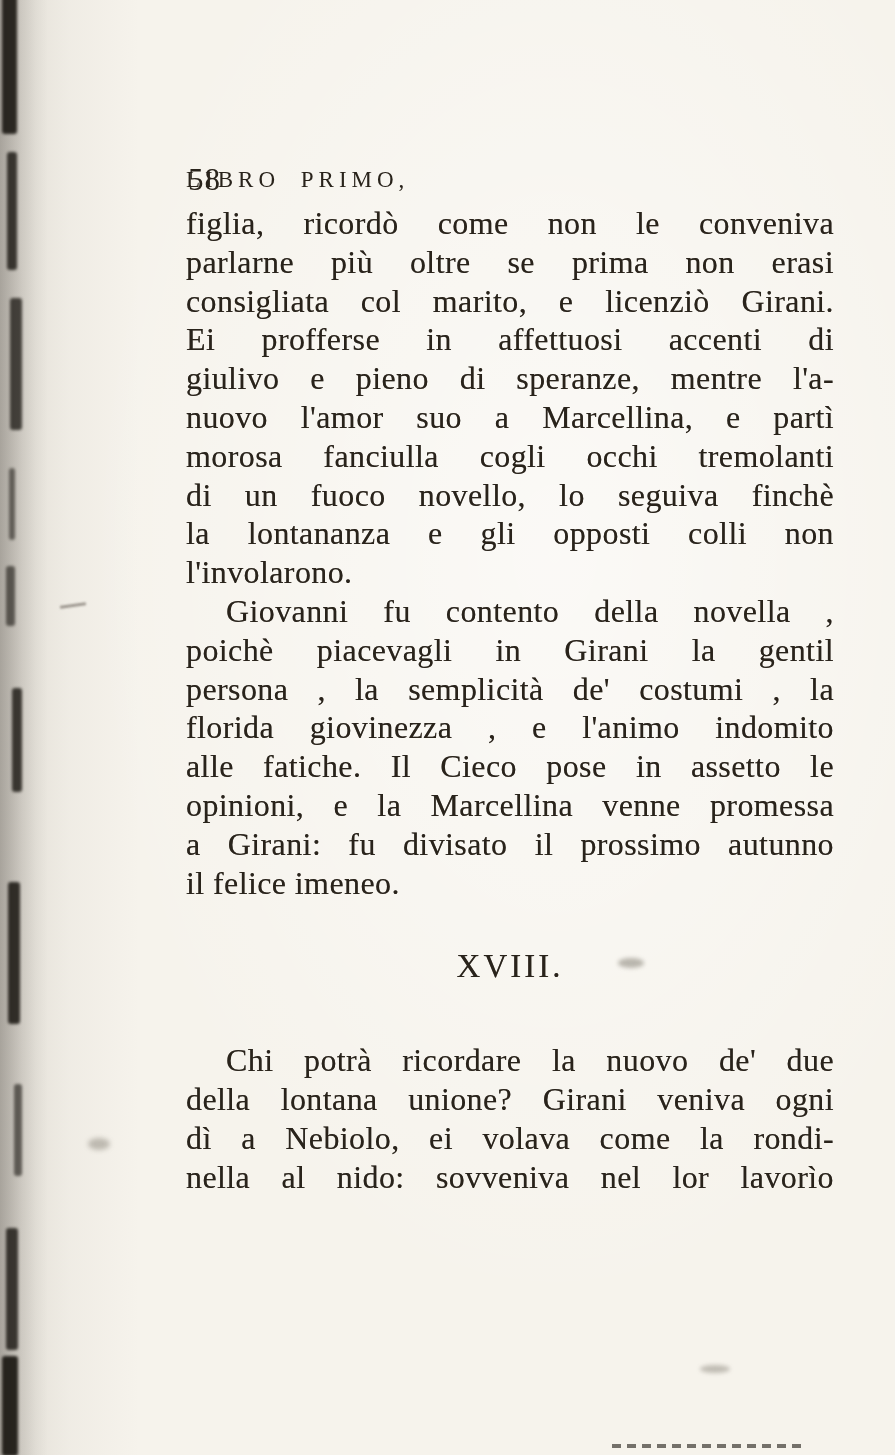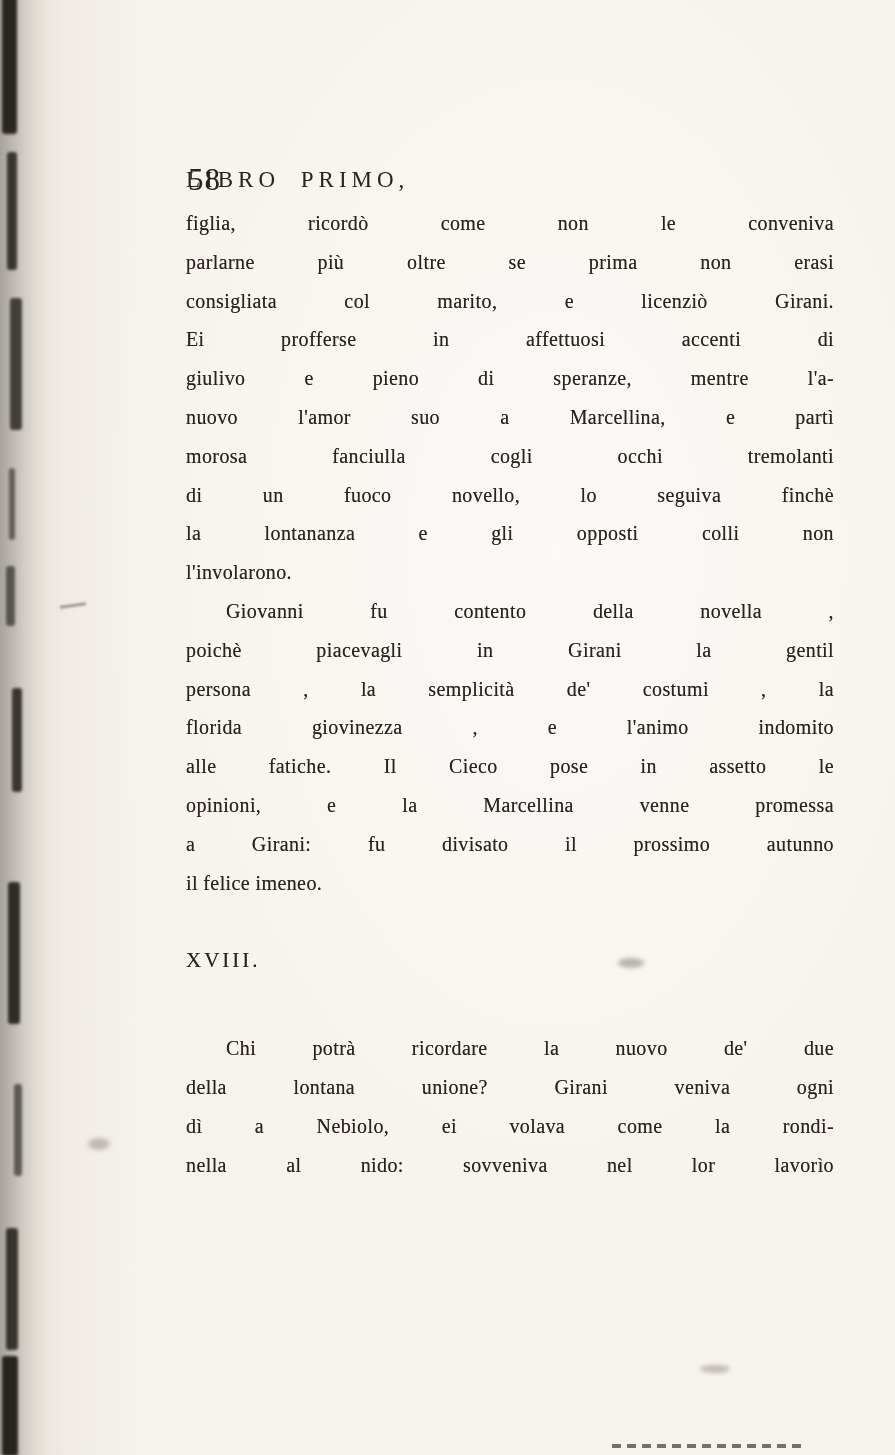--- a/index.html
+++ b/index.html
@@ -74,34 +74,35 @@
     left: 0; right: 0;
     top: 7px;
     text-align: left;
     font-size: 23px;
     letter-spacing: 5px;
     word-spacing: 10px;
   }
 
   .para { width: 648px; }
   .line {
-    font-size: 20px;
+    font-size: 32px;
     line-height: 38.8px;
     letter-spacing: 0.4px;
     text-align: justify;
     text-align-last: justify;
     white-space: normal;
     text-shadow: 0 0 0.5px rgba(41,35,27,0.55);
   }
   .line.indent { text-indent: 40px; }
   .line.lastline { text-align-last: left; }
 
   .section-heading {
     margin: 46px 0 56px 0;
-    font-size: 21px;
+    text-align: center;
+    font-size: 33px;
     font-weight: normal;
     letter-spacing: 3px;
     text-shadow: 0 0 0.5px rgba(41,35,27,0.55);
   }
 
   
   .artifact { position: absolute; pointer-events: none; }
   .art-smudge-heading {
     left: 618px; top: 958px;
     width: 26px; height: 10px;

